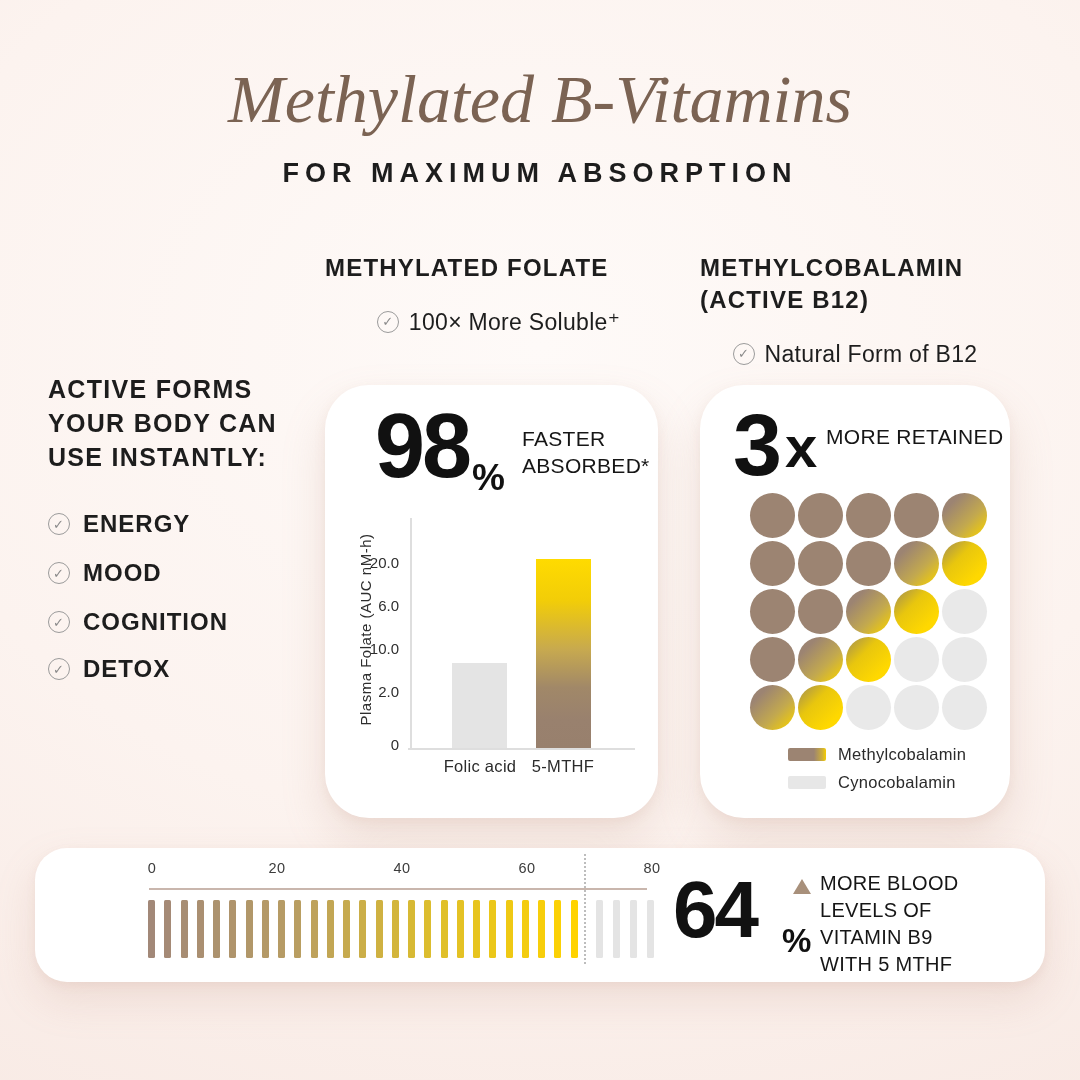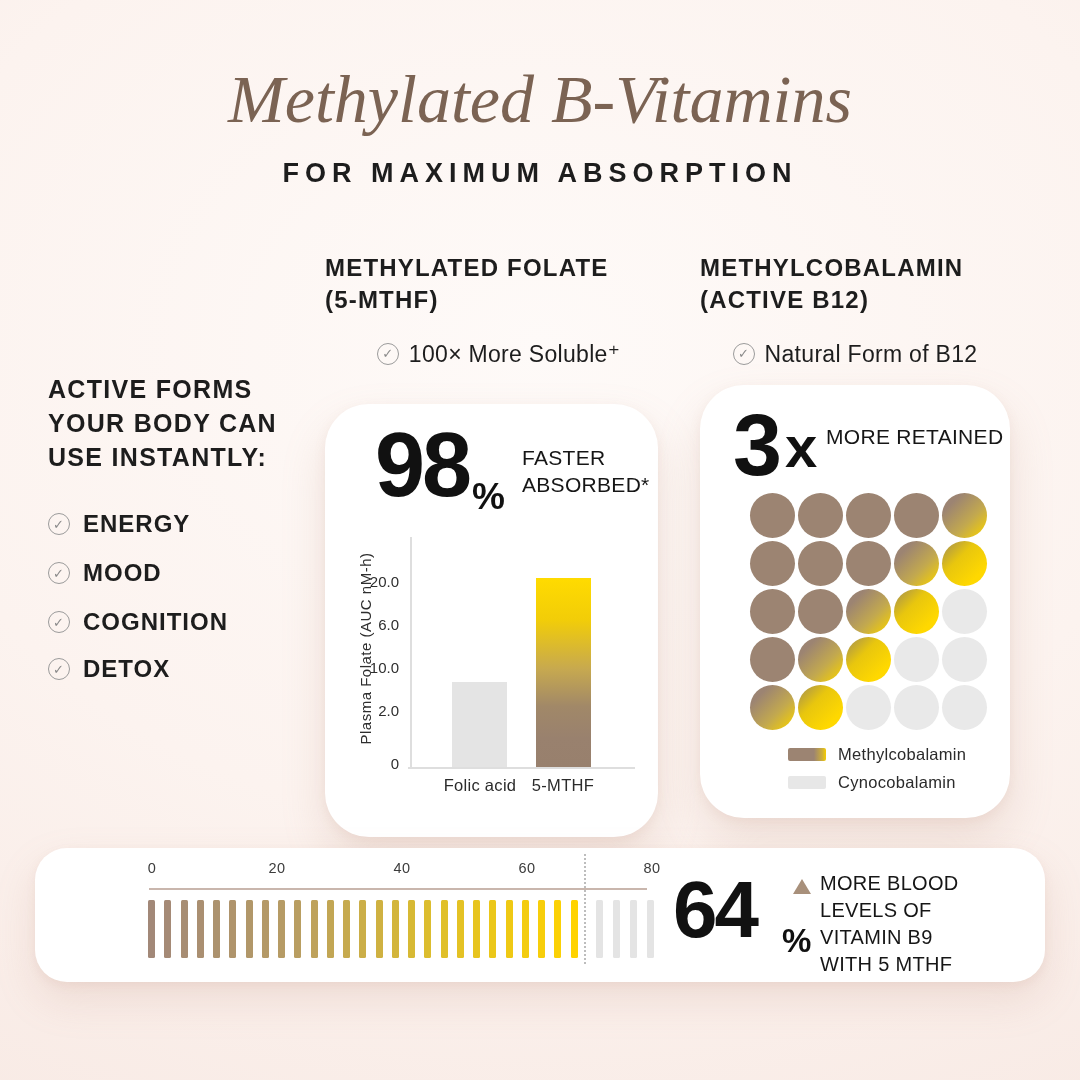--- a/index.html
+++ b/index.html
@@ -32,21 +32,21 @@
   .left-panel{position:absolute;left:48px;top:372px;width:270px;}
   .left-heading{font-size:25px;font-weight:700;line-height:34px;letter-spacing:1.3px;}
   .benefit-list{margin-top:36px;}
   .benefit{display:flex;align-items:center;gap:13px;margin-bottom:21px;font-size:24px;font-weight:700;letter-spacing:1px;}
   .benefit:nth-child(3){margin-bottom:19px;}
   
   .card{
     position:absolute;background:#ffffff;border-radius:44px;
     box-shadow:0 22px 45px rgba(186,140,120,0.20), 0 4px 12px rgba(186,140,120,0.10);
   }
-  .card.folate{left:325px;top:385px;width:333px;height:433px;margin-top:19px;}
+  .card.folate{left:325px;top:385px;width:333px;height:433px;}
   .card.b12{left:700px;top:385px;width:310px;height:433px;}
   .stat-big{position:absolute;font-weight:700;line-height:1;color:#111;}
   .stat-caption{position:absolute;font-size:21px;line-height:27px;font-weight:500;letter-spacing:0.3px;color:#161616;}
   
   .f-stat{left:50px;top:16px;font-size:90px;letter-spacing:-3px;}
   .f-pct{left:147px;top:74px;font-size:37px;letter-spacing:0;}
   .f-cap{left:197px;top:40px;}
   .ylab{
     position:absolute;left:-80px;top:236px;width:240px;text-align:center;
     transform:rotate(-90deg);font-size:15px;color:#2e2e2e;letter-spacing:0.5px;
@@ -122,21 +122,20 @@
       </div>
       <div class="benefit">
         <span class="check-icon">✓</span>
         <span>DETOX</span>
       </div>
     </div>
   </div>
 
   <div class="col-head mid">
     <div>METHYLATED FOLATE</div>
-    <div>(5-MTHF)</div>
     <div class="bullet-row">
       <span class="check-icon">✓</span>
       <span>100× More Soluble⁺</span>
     </div>
   </div>
 
   <div class="col-head right">
     <div>METHYLCOBALAMIN</div>
     <div>(ACTIVE B12)</div>
     <div class="bullet-row">

